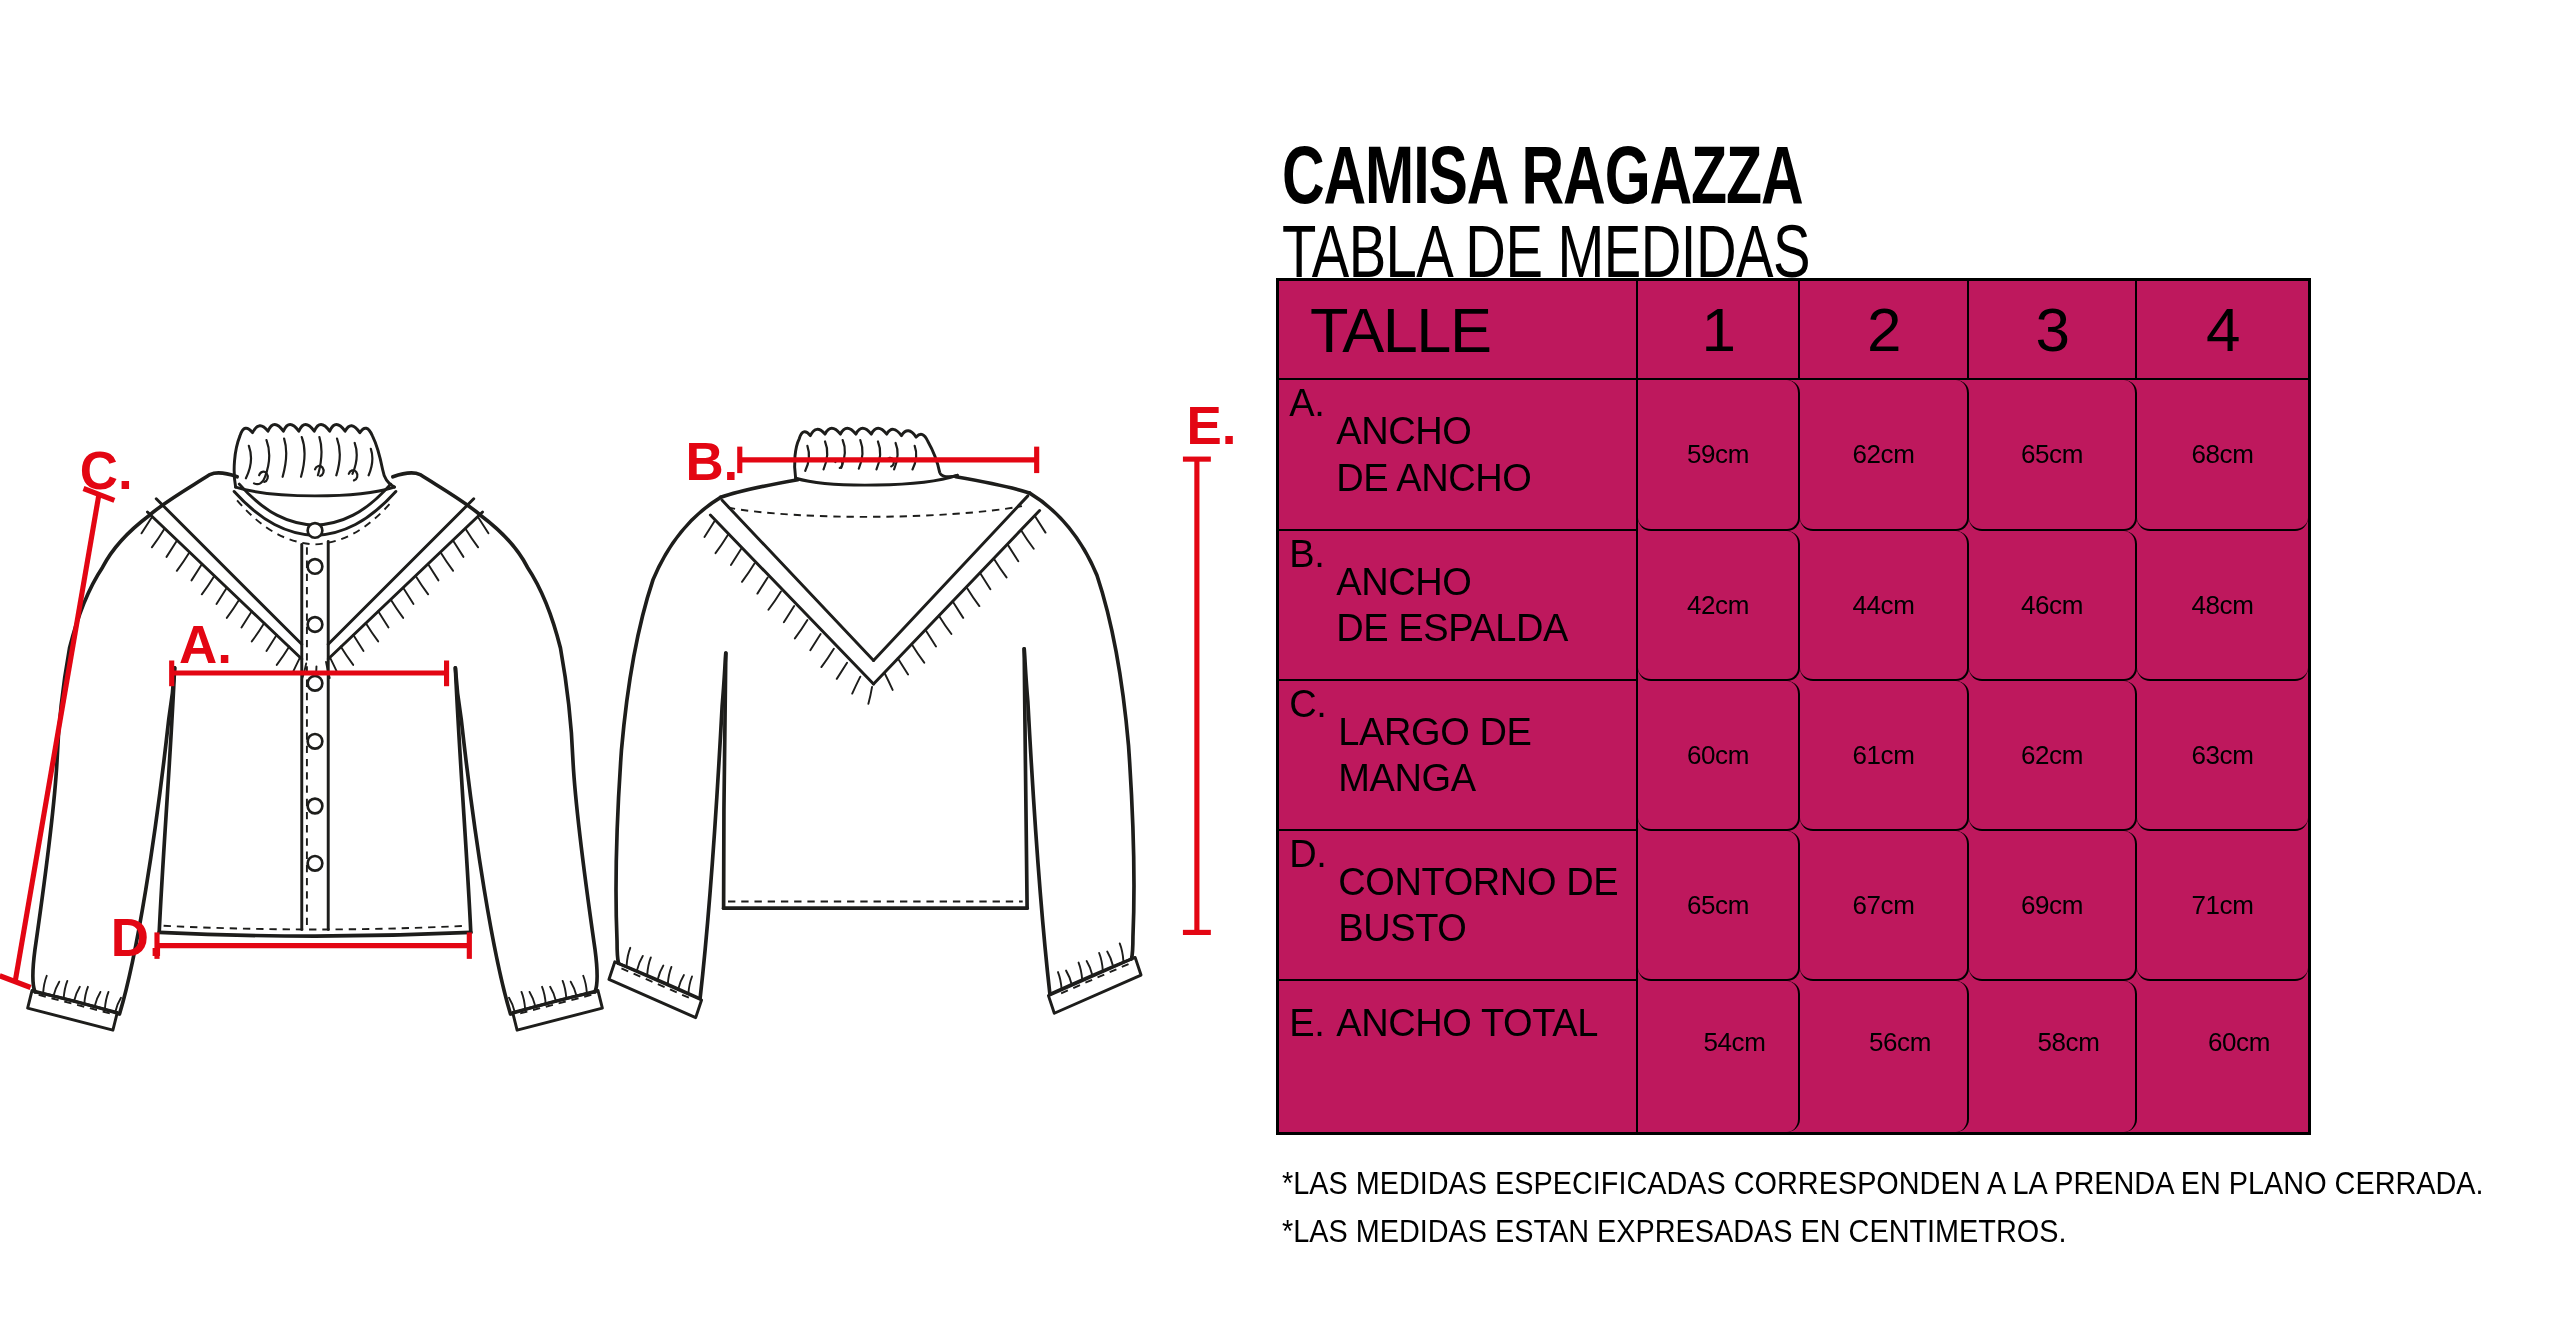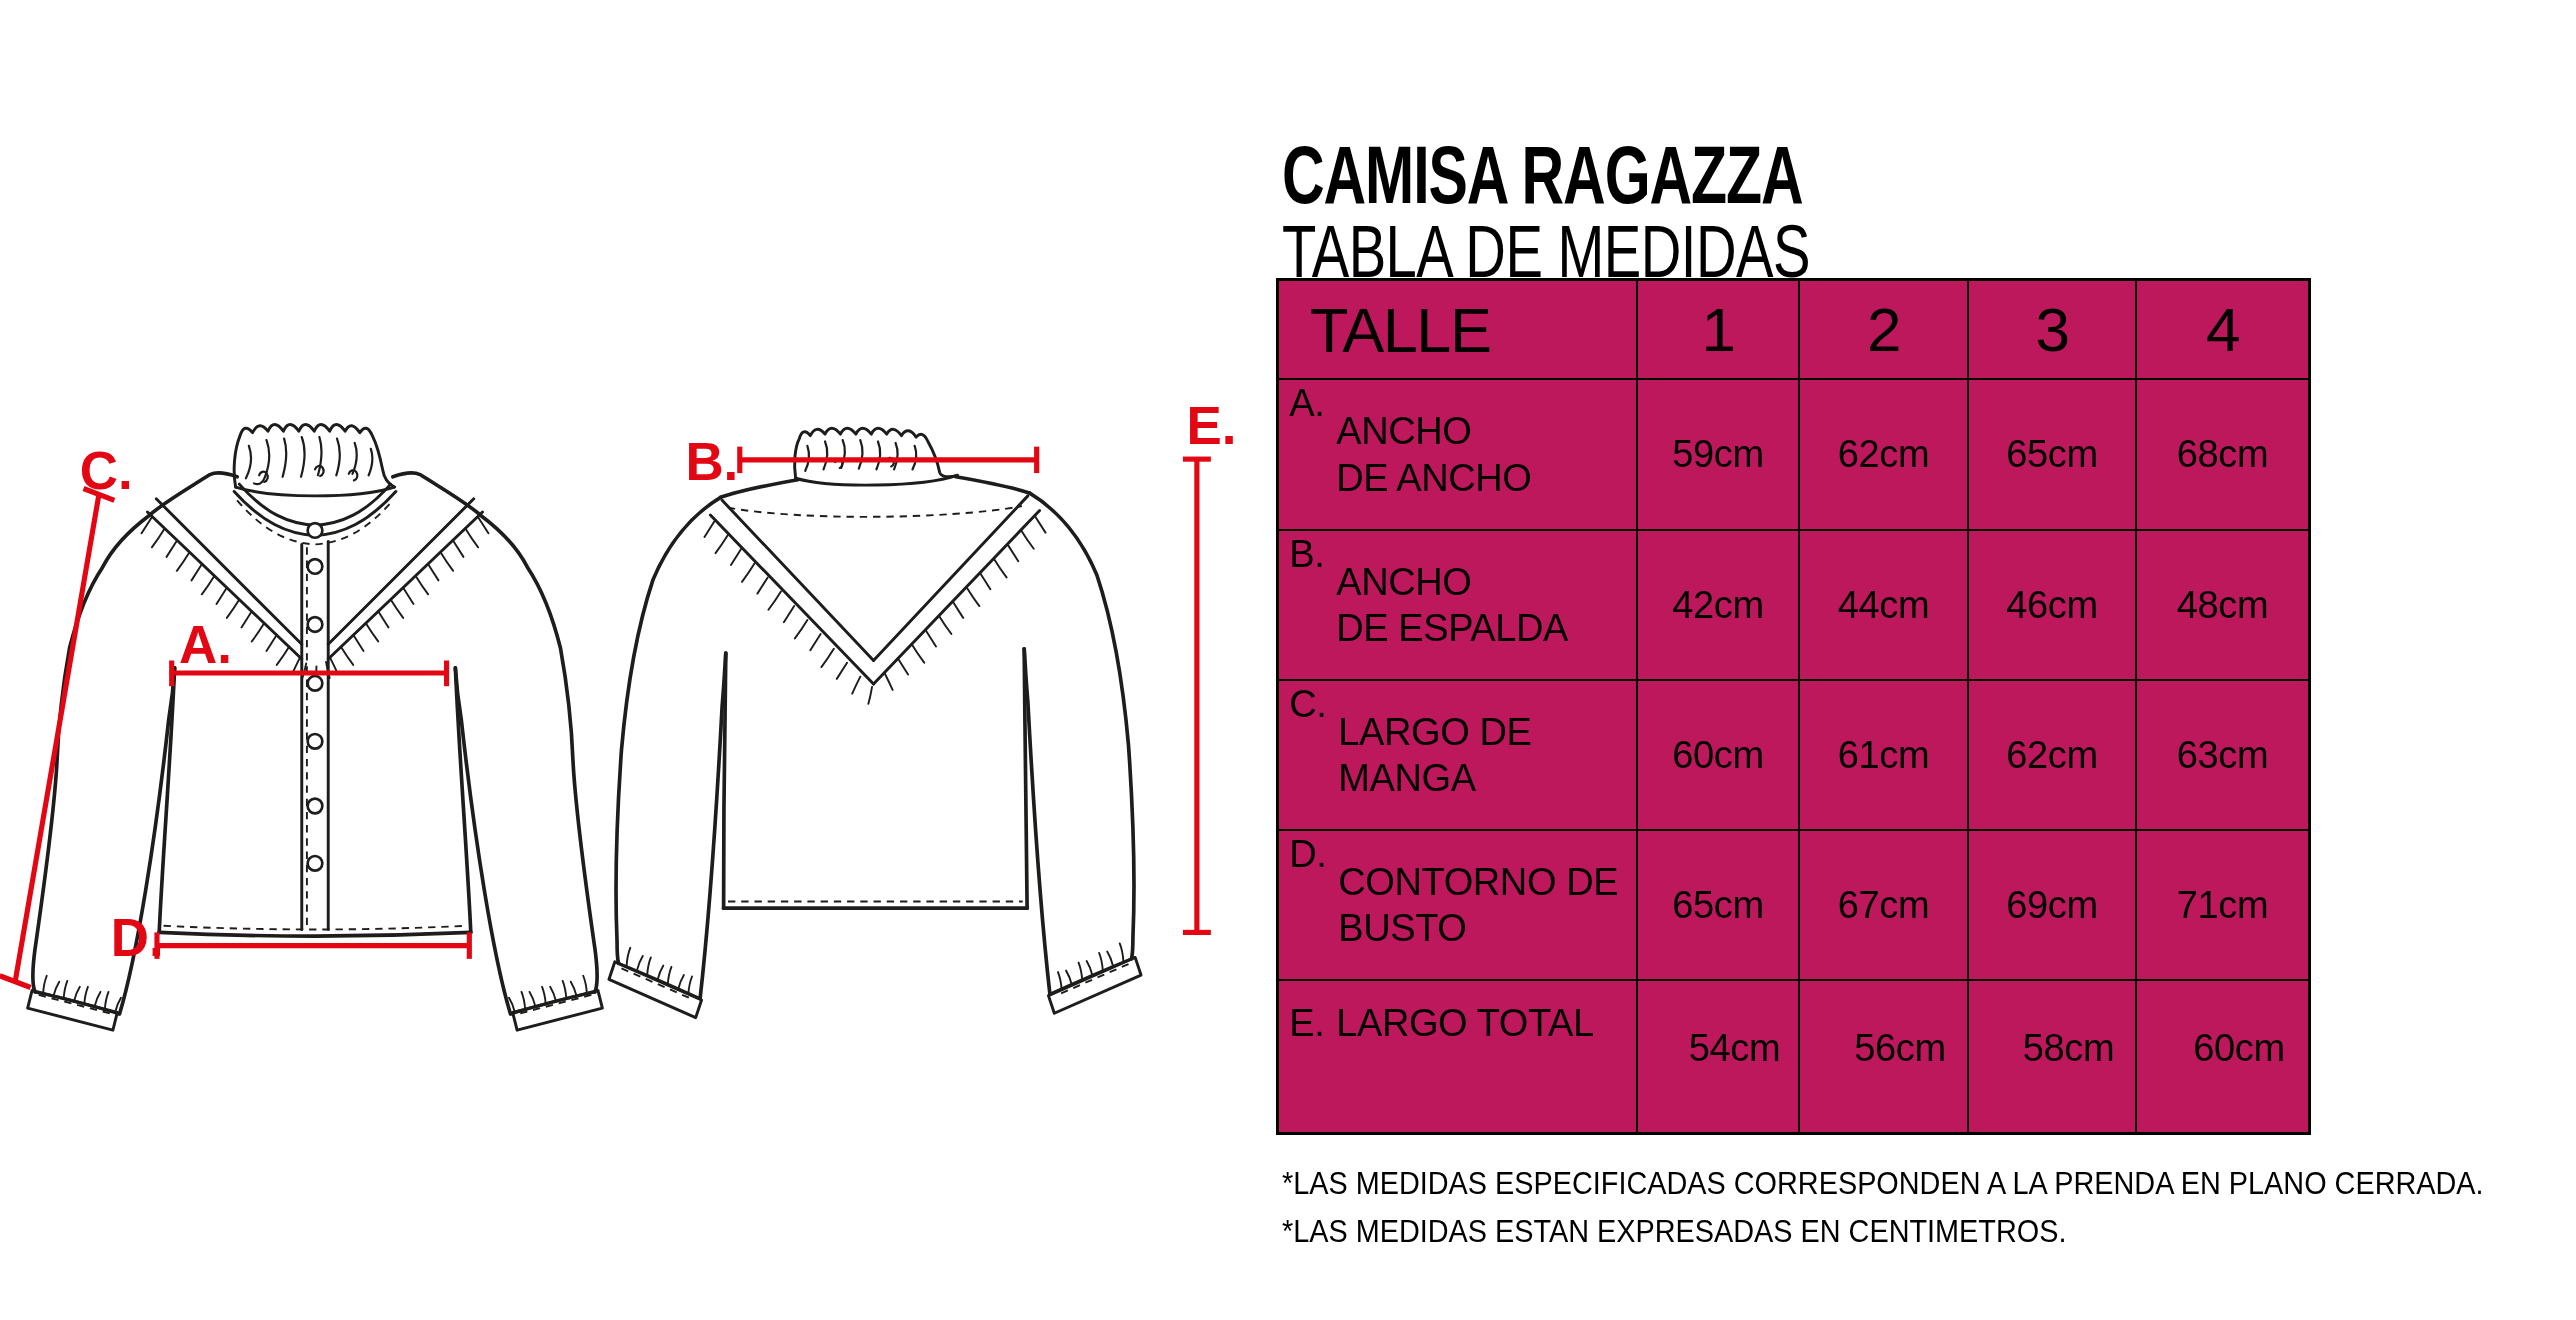--- a/index.html
+++ b/index.html
@@ -17,21 +17,21 @@
   .cell{border-right:2.9px solid #000;border-bottom:2.9px solid #000;box-sizing:border-box;
         display:flex;align-items:center;justify-content:center;}
   .cell.lastcol{border-right:none;}
   .cell.lastrow{border-bottom:none;}
   .hcell{font-size:62px;letter-spacing:-1.5px;}
   .talle{justify-content:flex-start;padding-left:31px;font-size:63px;letter-spacing:-1.5px;}
   .labelcell{justify-content:flex-start;align-items:center;padding-left:10.3px;
              font-size:38px;letter-spacing:-0.4px;line-height:1.22;}
   .labelcell .letter{flex:0 0 auto;margin-right:11.8px;align-self:flex-start;}
   .labelcell .llines{display:flex;flex-direction:column;}
-  .valcell{font-size:38px;letter-spacing:-0.4px;}
+  .valcell{font-size:26px;letter-spacing:-0.4px;border-radius:13px;}
   .labelE{align-items:flex-start;padding-top:19px;}
   .valE{align-items:flex-start;padding-top:46px;padding-left:33px;}
   
   .footnote{position:absolute;left:1282px;font-size:31px;letter-spacing:0px;white-space:nowrap;
             transform:scaleX(0.93);transform-origin:left top;}
   .fn1{top:1166px;} .fn2{top:1214px;}
   
   #drawing{position:absolute;left:0;top:368px;width:1287px;height:779px;overflow:visible;}
   .ink{stroke:#1d1d1b;fill:none;stroke-linecap:round;stroke-linejoin:round;}
   .w5{stroke-width:5px;} .w4{stroke-width:4px;} .w3{stroke-width:3px;}
@@ -234,21 +234,21 @@
         </span>
     </div>
     <div class="cell valcell">65cm</div>
     <div class="cell valcell">67cm</div>
     <div class="cell valcell">69cm</div>
     <div class="cell valcell lastcol">71cm</div>
 
     <div class="cell labelcell labelE lastrow">
       <span class="letter">E.</span>
       <span class="llines">
-          <span>LARGO TOTAL</span>
+          <span>ANCHO TOTAL</span>
           <span></span>
         </span>
     </div>
     <div class="cell valcell valE lastrow">54cm</div>
     <div class="cell valcell valE lastrow">56cm</div>
     <div class="cell valcell valE lastrow">58cm</div>
     <div class="cell valcell valE lastcol lastrow">60cm</div>
   </div>
 
   <div class="footnote fn1">*LAS MEDIDAS ESPECIFICADAS CORRESPONDEN A LA PRENDA EN PLANO CERRADA.</div>

